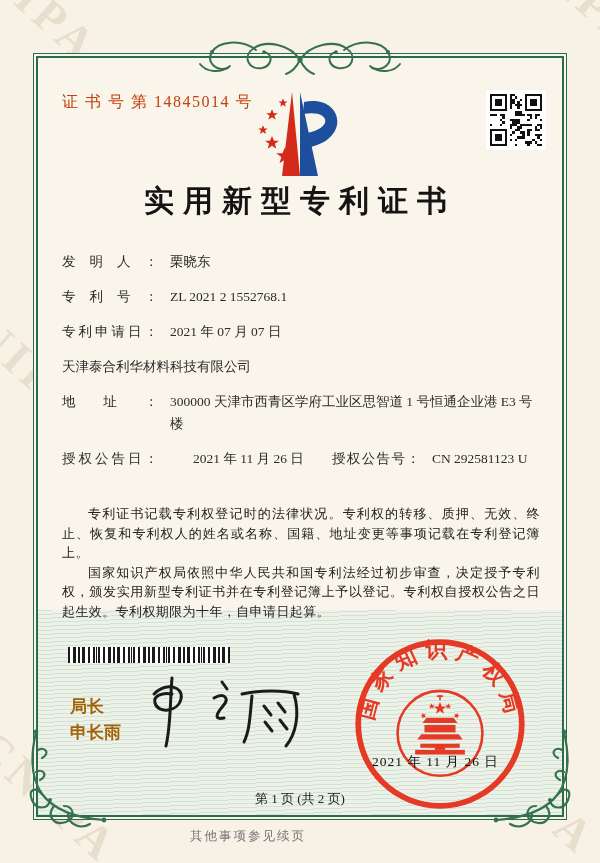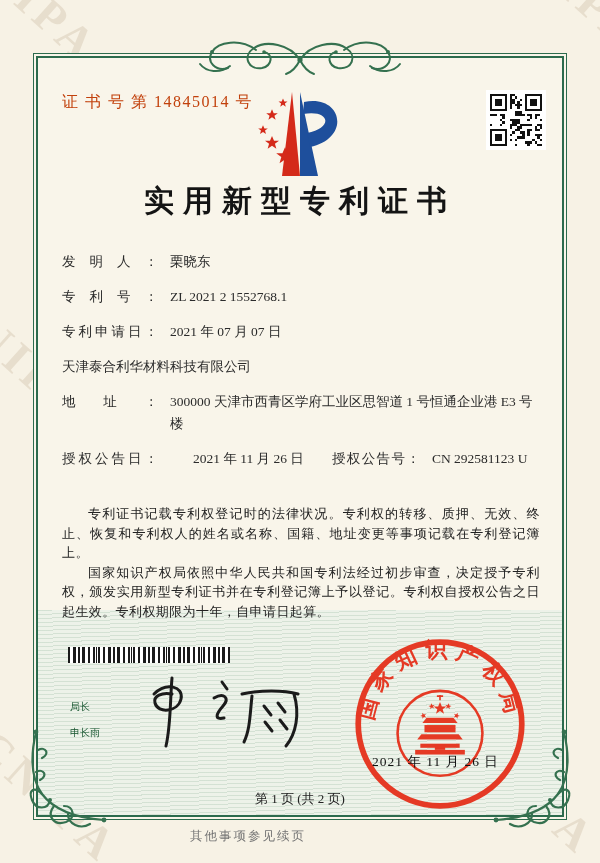--- a/index.html
+++ b/index.html
@@ -56,21 +56,21 @@
   }
   .paras p{margin:0;text-indent:2em;letter-spacing:.4px;}
   
   .barcode{
     position:absolute;left:68px;top:647px;width:162px;height:16px;background:#fff;
     background-image:
       repeating-linear-gradient(90deg,#1a1a1a 0 2px,transparent 2px 5px),
       repeating-linear-gradient(90deg,#1a1a1a 0 1px,transparent 1px 7px);
   }
   .director{position:absolute;left:70px;top:694px;font-family:"Liberation Sans","DejaVu Sans",sans-serif;
-    font-size:10px;font-weight:400;color:#14532d;line-height:26px;}
+    font-size:17px;font-weight:700;color:#a16207;line-height:26px;}
   .signature{position:absolute;left:138px;top:672px;width:172px;height:80px;}
   .seal{position:absolute;left:352px;top:636px;width:176px;height:176px;opacity:.95;}
   .seal-date{position:absolute;left:372px;top:753px;font-size:13.5px;color:#111;letter-spacing:1px;z-index:5;}
   .page-indicator{position:absolute;left:0;top:790px;width:600px;text-align:center;font-size:13px;color:#222;}
   .footer-note{position:absolute;left:0;top:828px;width:496px;text-align:center;font-size:12.5px;color:#737373;letter-spacing:2px;}
 </style>
 </head>
 <body>
 
 <div class="wm" style="left:-58px;top:-30px;font-size:46px;">CNIPA</div>

